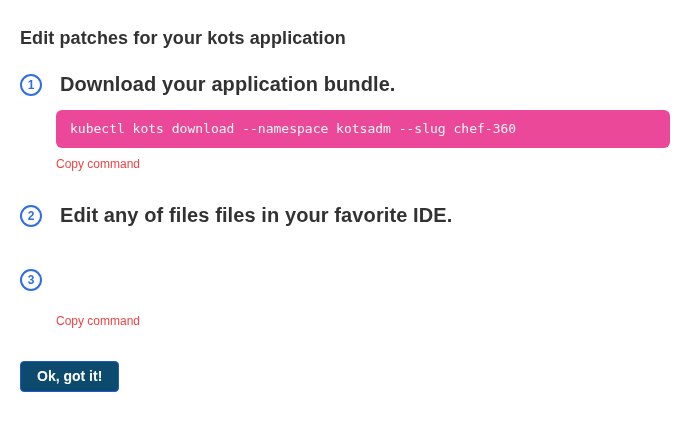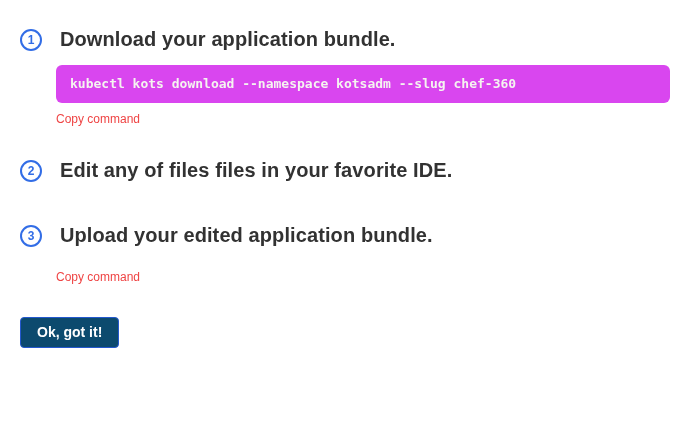--- a/index.html
+++ b/index.html
@@ -47,30 +47,29 @@
     font-size: 20px;
     font-weight: bold;
     color: #323232;
     letter-spacing: 0.1px;
   }
   .step-body {
     margin-left: 36px;
     margin-top: 14px;
   }
   .code-snippet {
-    background: #d946ef;
+    background: #ec4899;
     border-radius: 6px;
     padding: 12px 14px;
     font-family: "DejaVu Sans Mono", "Liberation Mono", monospace;
     font-size: 13px;
     line-height: 14px;
     color: #f5f4f0;
     white-space: pre;
     overflow: hidden;
-    font-weight: bold;
   }
   .copy-link {
     display: inline-block;
     margin-top: 9px;
     font-size: 12px;
     color: #ef4444;
     text-decoration: none;
     cursor: pointer;
   }
   .ok-button {
@@ -85,20 +84,21 @@
     padding: 7px 16px 8px 16px;
     cursor: pointer;
     line-height: 1;
   }
 </style>
 </head>
 <body>
 
 <div class="container">
 
+  <h1 class="page-title">Edit patches for your kots application</h1>
 
   
   <div class="step">
     <div class="step-header">
       <span class="step-number">1</span>
       <span class="step-title">Download your application bundle.</span>
     </div>
     <div class="step-body">
       <div class="code-snippet">kubectl kots download --namespace kotsadm --slug chef-360</div>
       <a class="copy-link">Copy command</a>
@@ -110,21 +110,20 @@
     <div class="step-header">
       <span class="step-number">2</span>
       <span class="step-title">Edit any of files files in your favorite IDE.</span>
     </div>
   </div>
 
   
   <div class="step">
     <div class="step-header">
       <span class="step-number">3</span>
-      <span class="step-title">Upload your edited application bundle.</span>
     </div>
     <div class="step-body">
       <a class="copy-link">Copy command</a>
     </div>
   </div>
 
   <button class="ok-button">Ok, got it!</button>
 
 </div>
 

